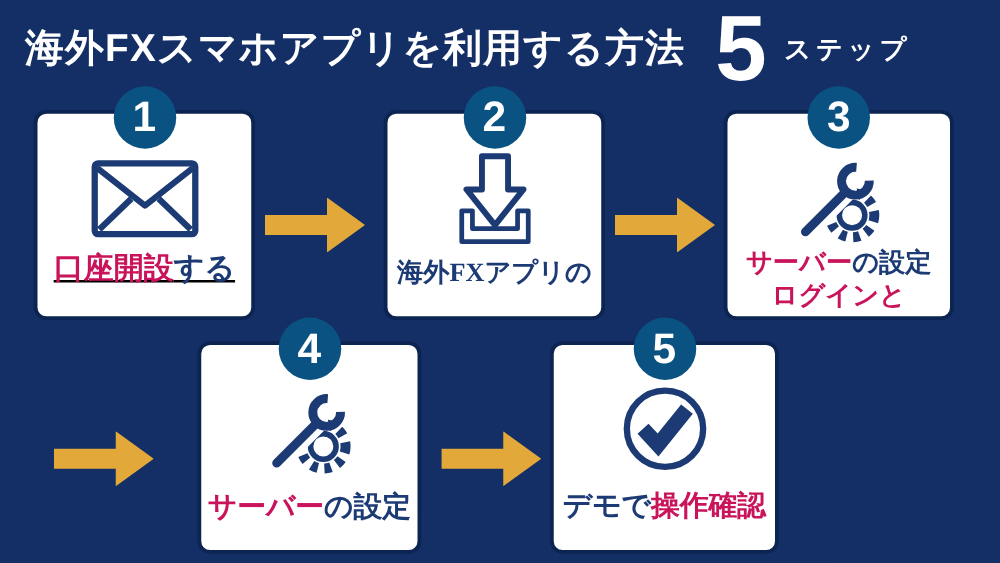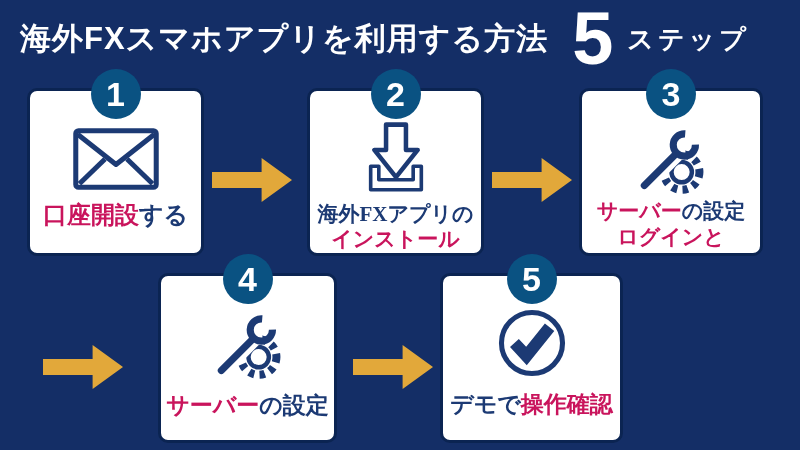--- a/index.html
+++ b/index.html
@@ -18,21 +18,21 @@
   .stage{position:relative;width:664px;height:450px;background:var(--background);}
 
   
   .title-row{
     position:absolute;left:20px;top:0;height:78px;
     display:flex;align-items:center;gap:0;
     color:var(--title-text);font-weight:bold;white-space:nowrap;
   }
   .t-main{font-size:31px;letter-spacing:1px;}
   .t-big{font-size:74px;line-height:1;margin-left:24px;margin-right:14px;}
-  .t-suffix{font-size:26px;letter-spacing:4px;}
+  .t-suffix{font-size:21px;letter-spacing:4px;}
 
   
   .card{
     position:absolute;background:var(--card-bg);
     border:3px solid var(--card-border);border-radius:10px;
     display:flex;flex-direction:column;align-items:center;
   }
   .c1{left:27px;top:88px;width:177px;height:168px;}
   .c2{left:307px;top:88px;width:177px;height:168px;}
   .c3{left:579px;top:88px;width:184px;height:168px;}
@@ -49,21 +49,21 @@
 
   .icon{color:var(--navy-text);display:block;}
   .icon-env{width:88px;height:64px;margin-top:36px;}
   .icon-dl{width:76px;height:82px;margin-top:30px;}
   .icon-wr{width:80px;height:80px;margin-top:26px;}
   .icon-ck{width:74px;height:74px;margin-top:30px;}
 
   .label{
     text-align:center;font-weight:bold;line-height:1.22;white-space:nowrap;
   }
-  .lbl-1{font-size:24px;margin-top:9px;}
+  .lbl-1{font-size:24px;margin-top:9px;text-decoration:underline;}
   .lbl-2{font-size:21px;margin-top:3px;font-family:Liberation Serif, serif;}
   .lbl-3{font-size:21px;margin-top:1px;}
   .lbl-4{font-size:23px;margin-top:9px;}
   .lbl-5{font-size:23px;margin-top:10px;}
   .accent{color:var(--accent-text);}
   .navy{color:var(--navy-text);}
 
   
   .arrow{
     position:absolute;width:80px;height:44px;background:var(--arrow);
@@ -103,21 +103,20 @@
   <div class="card c2">
     <div class="badge">
       <span>2</span>
     </div>
     <svg class="icon icon-dl" viewBox="0 0 80 86" fill="none" stroke="currentColor">
       <path d="M29,4 L51,4 L51,32 L64,32 L40,62 L16,32 L29,32 Z" stroke-width="5" stroke-linejoin="round"></path>
       <path d="M12,50 L12,76 L68,76 L68,50 L59,50 L59,65 L21,65 L21,50 Z" stroke-width="4" stroke-linejoin="round"></path>
     </svg>
     <div class="label lbl-2">
       <div><span class="navy">海外FXアプリの</span></div>
-      <div><span class="accent">インストール</span></div>
     </div>
   </div>
 
   <div class="card c3">
     <div class="badge">
       <span>3</span>
     </div>
     <svg class="icon icon-wr" viewBox="0 0 90 90" fill="none">
       <circle cx="57" cy="62" r="20" stroke="currentColor" stroke-width="9" stroke-dasharray="6 6.1"></circle>
       <circle cx="57" cy="62" r="11.5" stroke="currentColor" stroke-width="5" fill="#fff"></circle>

